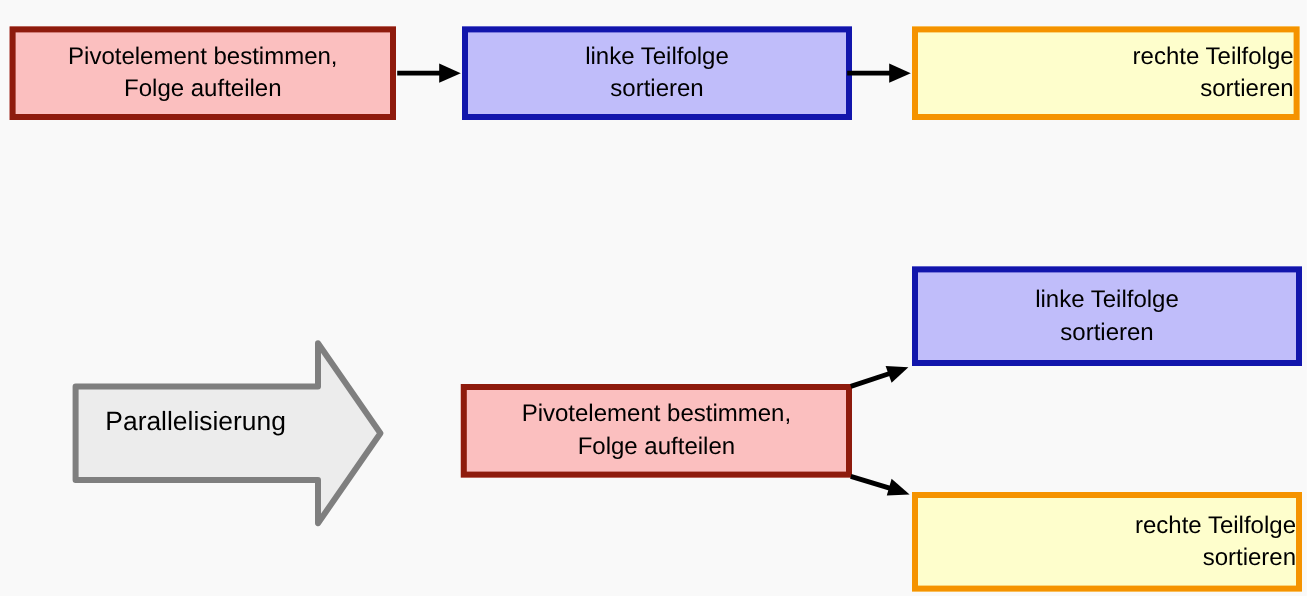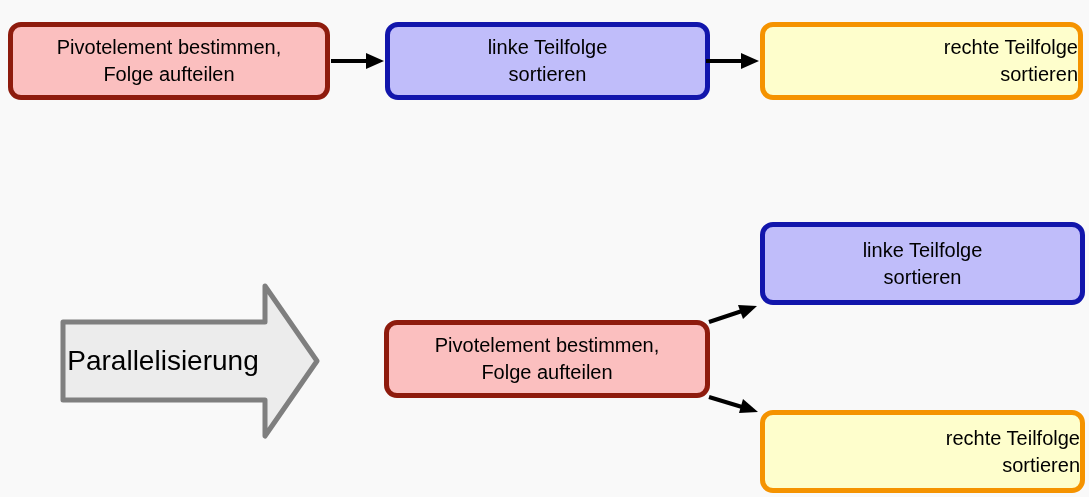--- a/index.html
+++ b/index.html
@@ -18,21 +18,20 @@
     position: absolute;
     box-sizing: border-box;
     display: flex;
     flex-direction: column;
     align-items: center;
     justify-content: center;
     text-align: center;
     font-size: 20px;
     line-height: 27px;
     color: var(--text_color, #000);
-    border-radius: 13px;
   }
   .box.pink   { background: var(--pink_fill);   border: 5px solid var(--red_border); }
   .box.purple { background: var(--purple_fill); border: 5px solid var(--blue_border); }
   .box.yellow { background: var(--yellow_fill); border: 5px solid var(--orange_border); align-items: flex-end; }
 
   #box-top-pivot    { left: 8px;   top: 22px;  width: 322px; height: 78px; }
   #box-top-left     { left: 385px; top: 22px;  width: 325px; height: 78px; }
   #box-top-right    { left: 760px; top: 22px;  width: 323px; height: 78px; }
   #box-bottom-pivot { left: 384px; top: 320px; width: 326px; height: 78px; }
   #box-bottom-left  { left: 760px; top: 222px; width: 325px; height: 83px; }
@@ -48,23 +47,23 @@
 
   #big-arrow { left: 60px; top: 283px; }
   #big-arrow polygon {
     fill: var(--gray_fill, #ececec);
     stroke: var(--gray_border, #7f7f7f);
     stroke-width: 5;
     stroke-linejoin: round;
   }
   #parallel-label {
     position: absolute;
-    left: 63px; top: 322px; width: 200px; height: 78px;
+    left: 63px; top: 312px; width: 200px; height: 78px;
     display: flex; align-items: center; justify-content: center;
-    font-size: 28px;
+    font-size: 22px;
     color: var(--text_color, #000);
   }
 </style>
 </head>
 <body>
 
 <div id="canvas">
 
   <div class="box pink" id="box-top-pivot">
     <span>Pivotelement bestimmen,</span>

